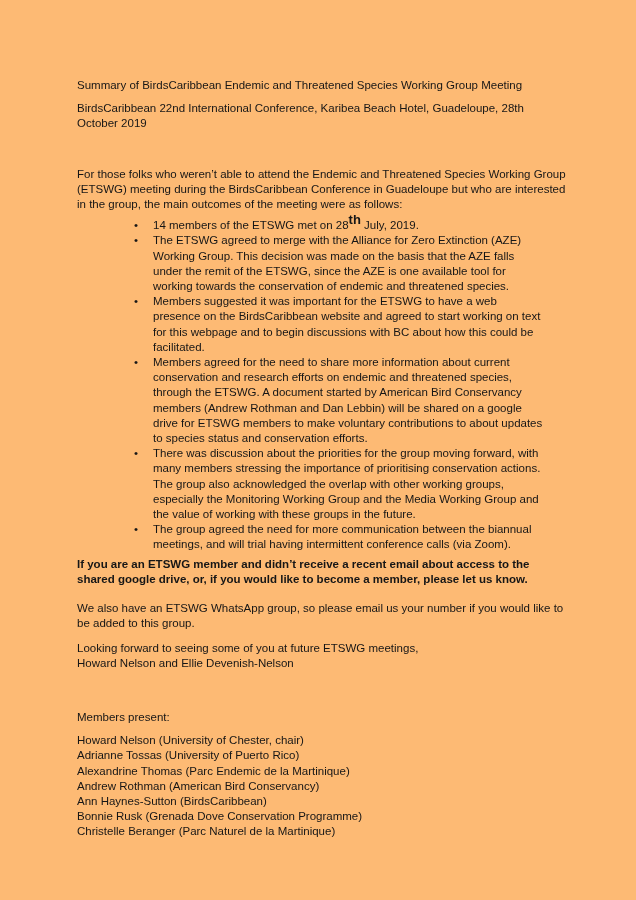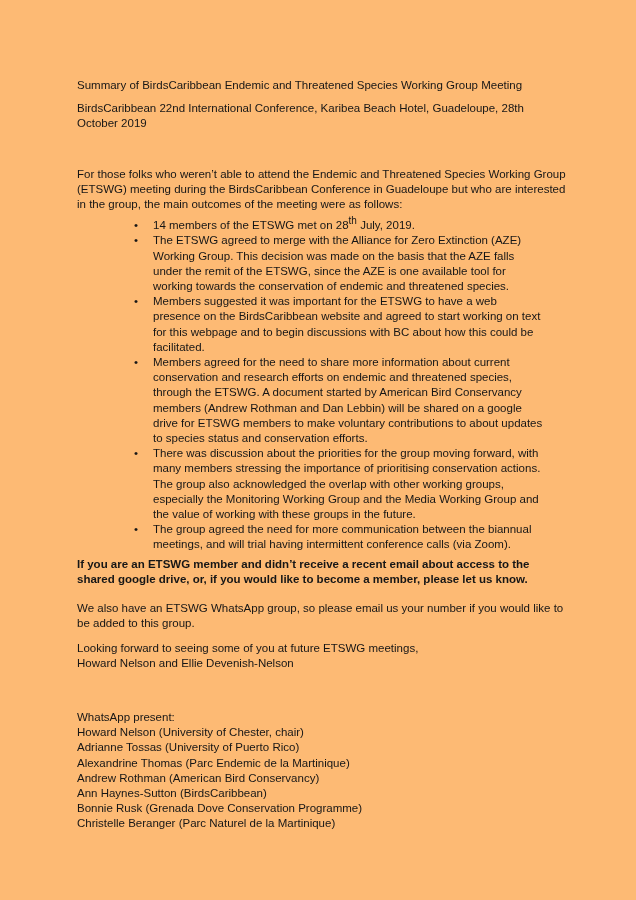--- a/index.html
+++ b/index.html
@@ -29,26 +29,26 @@
     width: 392px;
     list-style: none;
   }
   ul.outcomes li { position: relative; }
   ul.outcomes li::before {
     content: "\2022";
     position: absolute;
     left: -19px;
     top: 0;
   }
-  sup.ord { font-size: 10px; line-height: 0; vertical-align: super; }
+  sup.ord { font-size: 13px; line-height: 0; vertical-align: super; font-weight: bold; }
   .para-1     { margin: 4px 0 0 0; font-weight: bold; }
   .para-2     { margin: 14px 0 0 0; }
   .signoff    { margin: 9px 0 0 0; }
   .members-heading { margin: 39px 0 0 0; }
-  .members-list    { margin: 0 0 0 0; }
+  .members-list    { margin: 8px 0 0 0; }
 </style>
 </head>
 <body>
 
 <div class="page">
   <div class="content">
 
     <p class="title">Summary of BirdsCaribbean Endemic and Threatened Species Working Group Meeting</p>
 
     <p class="subtitle">BirdsCaribbean 22nd International Conference, Karibea Beach Hotel, Guadeloupe, 28th October 2019</p>
@@ -66,21 +66,21 @@
 
     <p class="para-1">If you are an ETSWG member and didn’t receive a recent email about access to the shared google drive, or, if you would like to become a member, please let us know.</p>
 
     <p class="para-2">We also have an ETSWG WhatsApp group, so please email us your number if you would like to be added to this group.</p>
 
     <div class="signoff">
       <div>Looking forward to seeing some of you at future ETSWG meetings,</div>
       <div>Howard Nelson and Ellie Devenish-Nelson</div>
     </div>
 
-    <p class="members-heading">WhatsApp present:</p>
+    <p class="members-heading">Members present:</p>
 
     <div class="members-list">
       <div>Howard Nelson (University of Chester, chair)</div>
       <div>Adrianne Tossas (University of Puerto Rico)</div>
       <div>Alexandrine Thomas (Parc Endemic de la Martinique)</div>
       <div>Andrew Rothman (American Bird Conservancy)</div>
       <div>Ann Haynes-Sutton (BirdsCaribbean)</div>
       <div>Bonnie Rusk (Grenada Dove Conservation Programme)</div>
       <div>Christelle Beranger (Parc Naturel de la Martinique)</div>
     </div>

